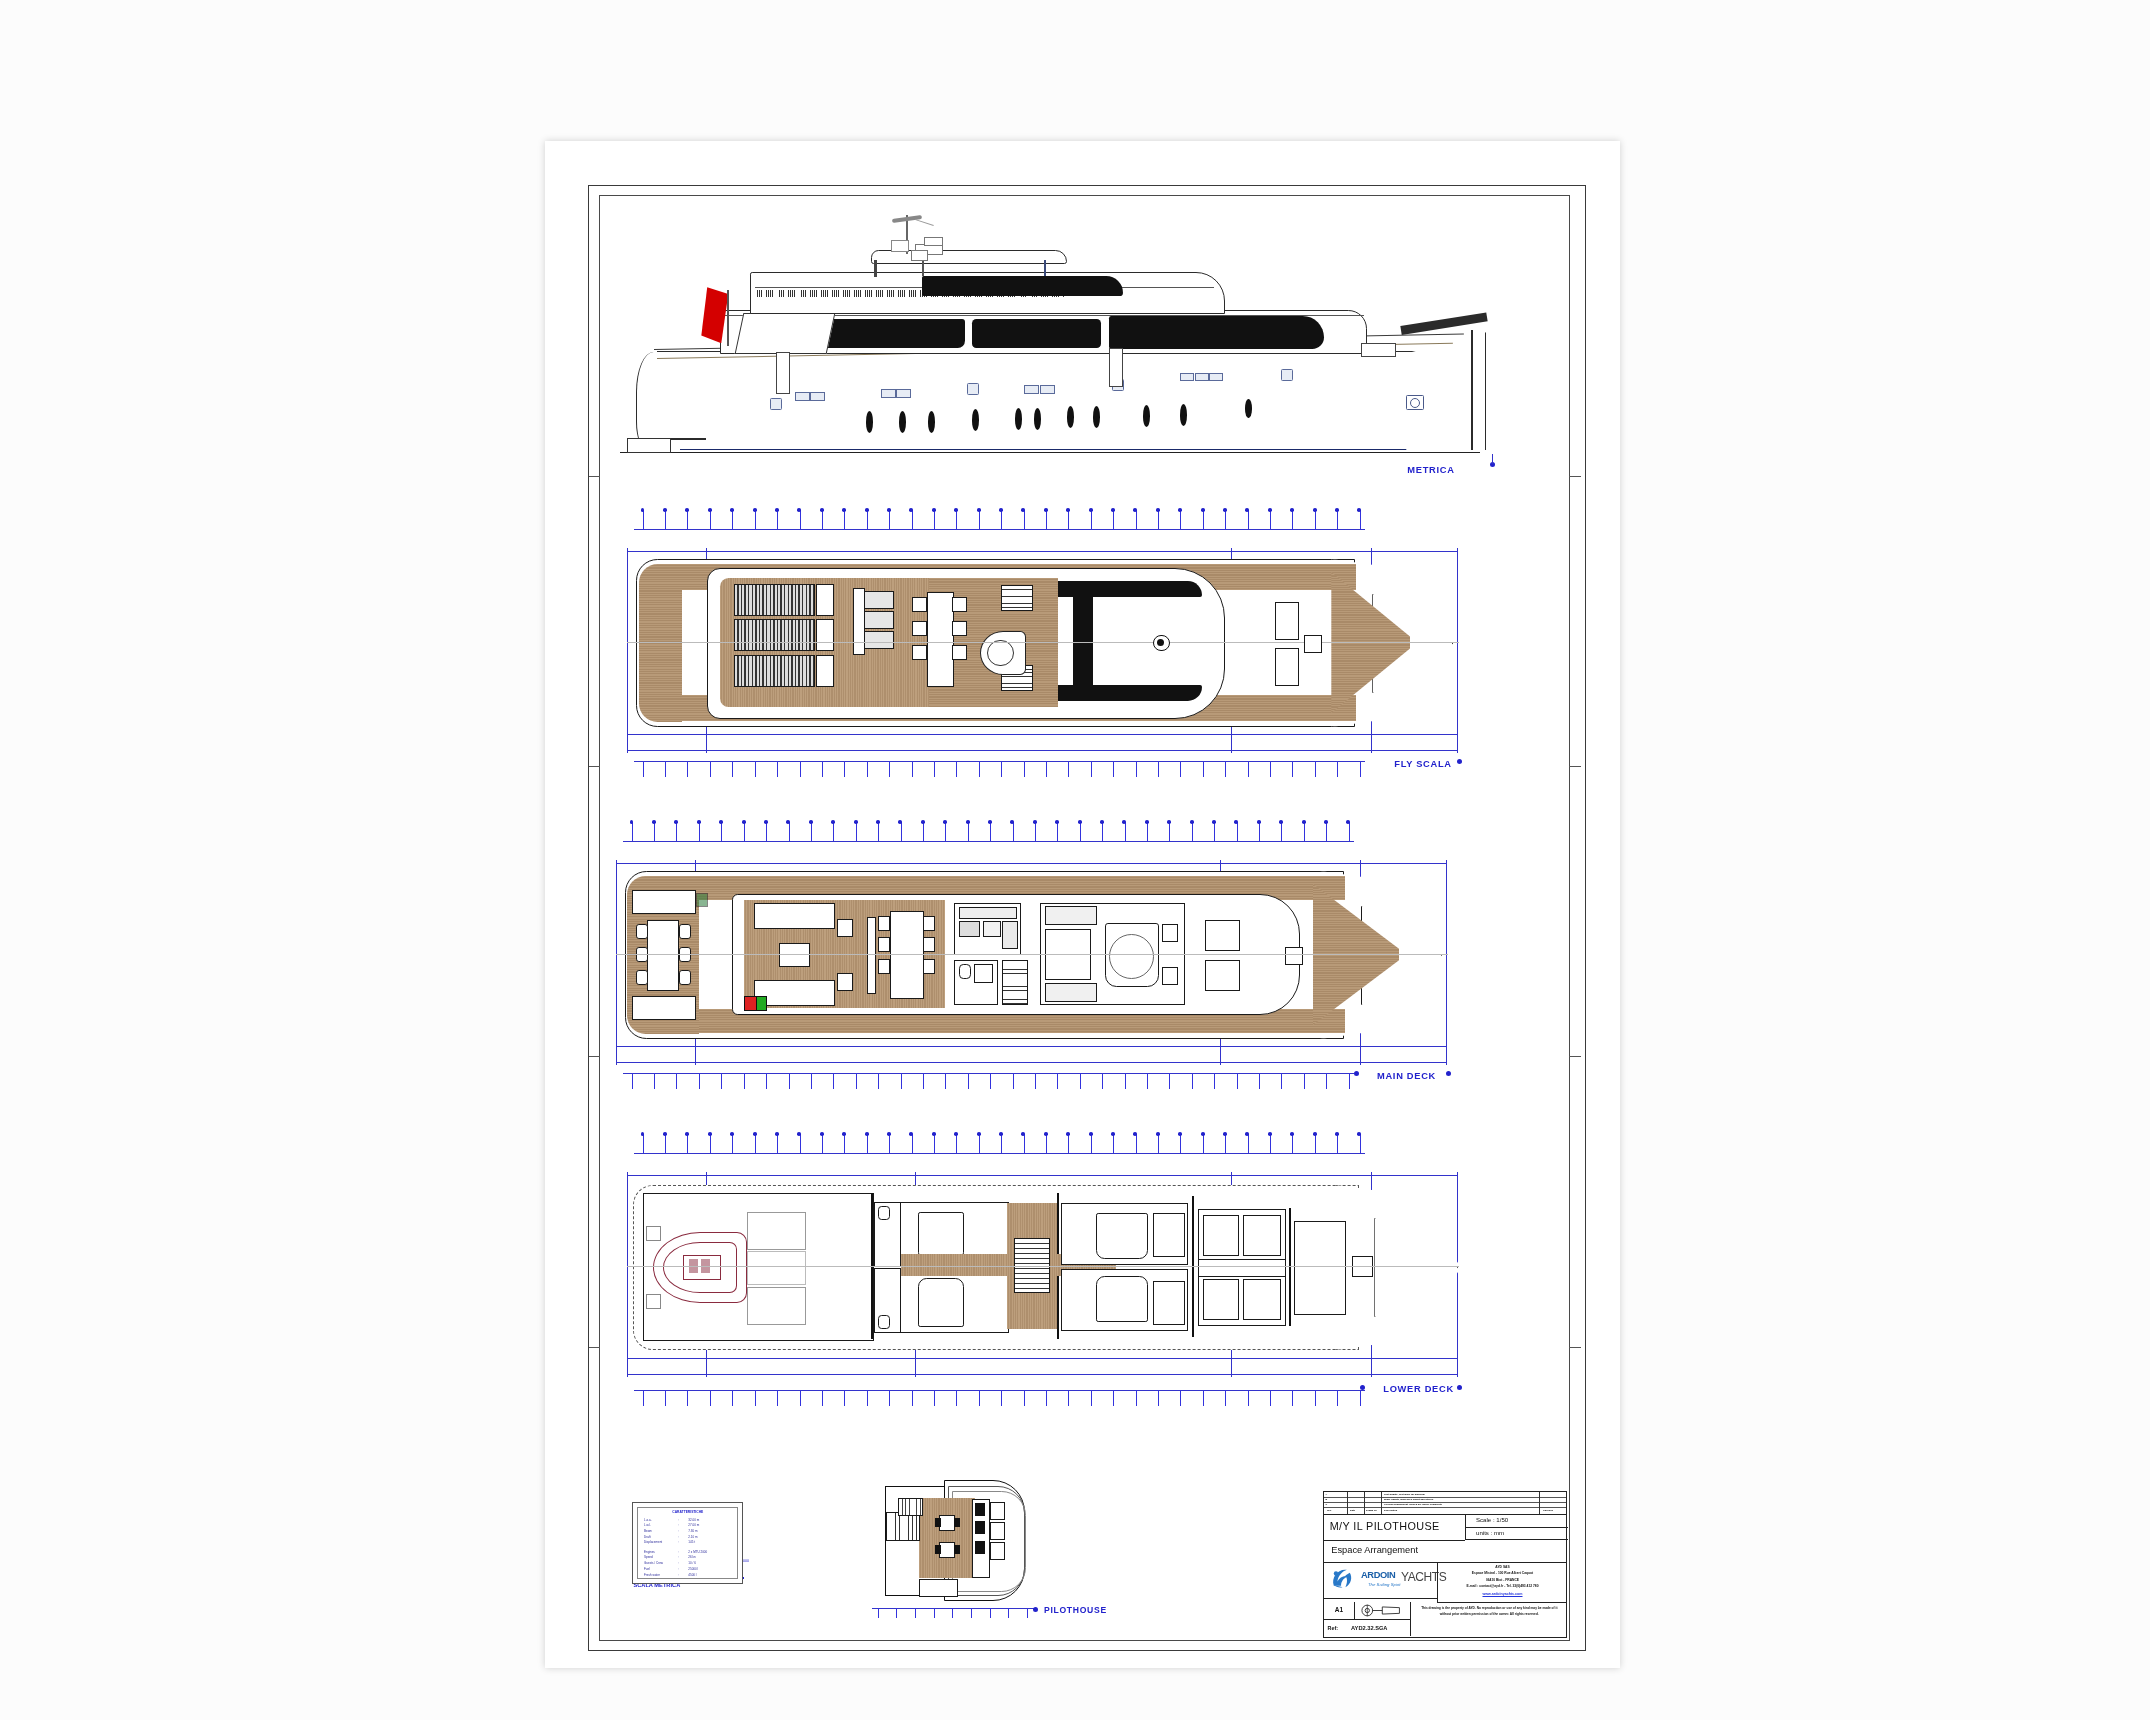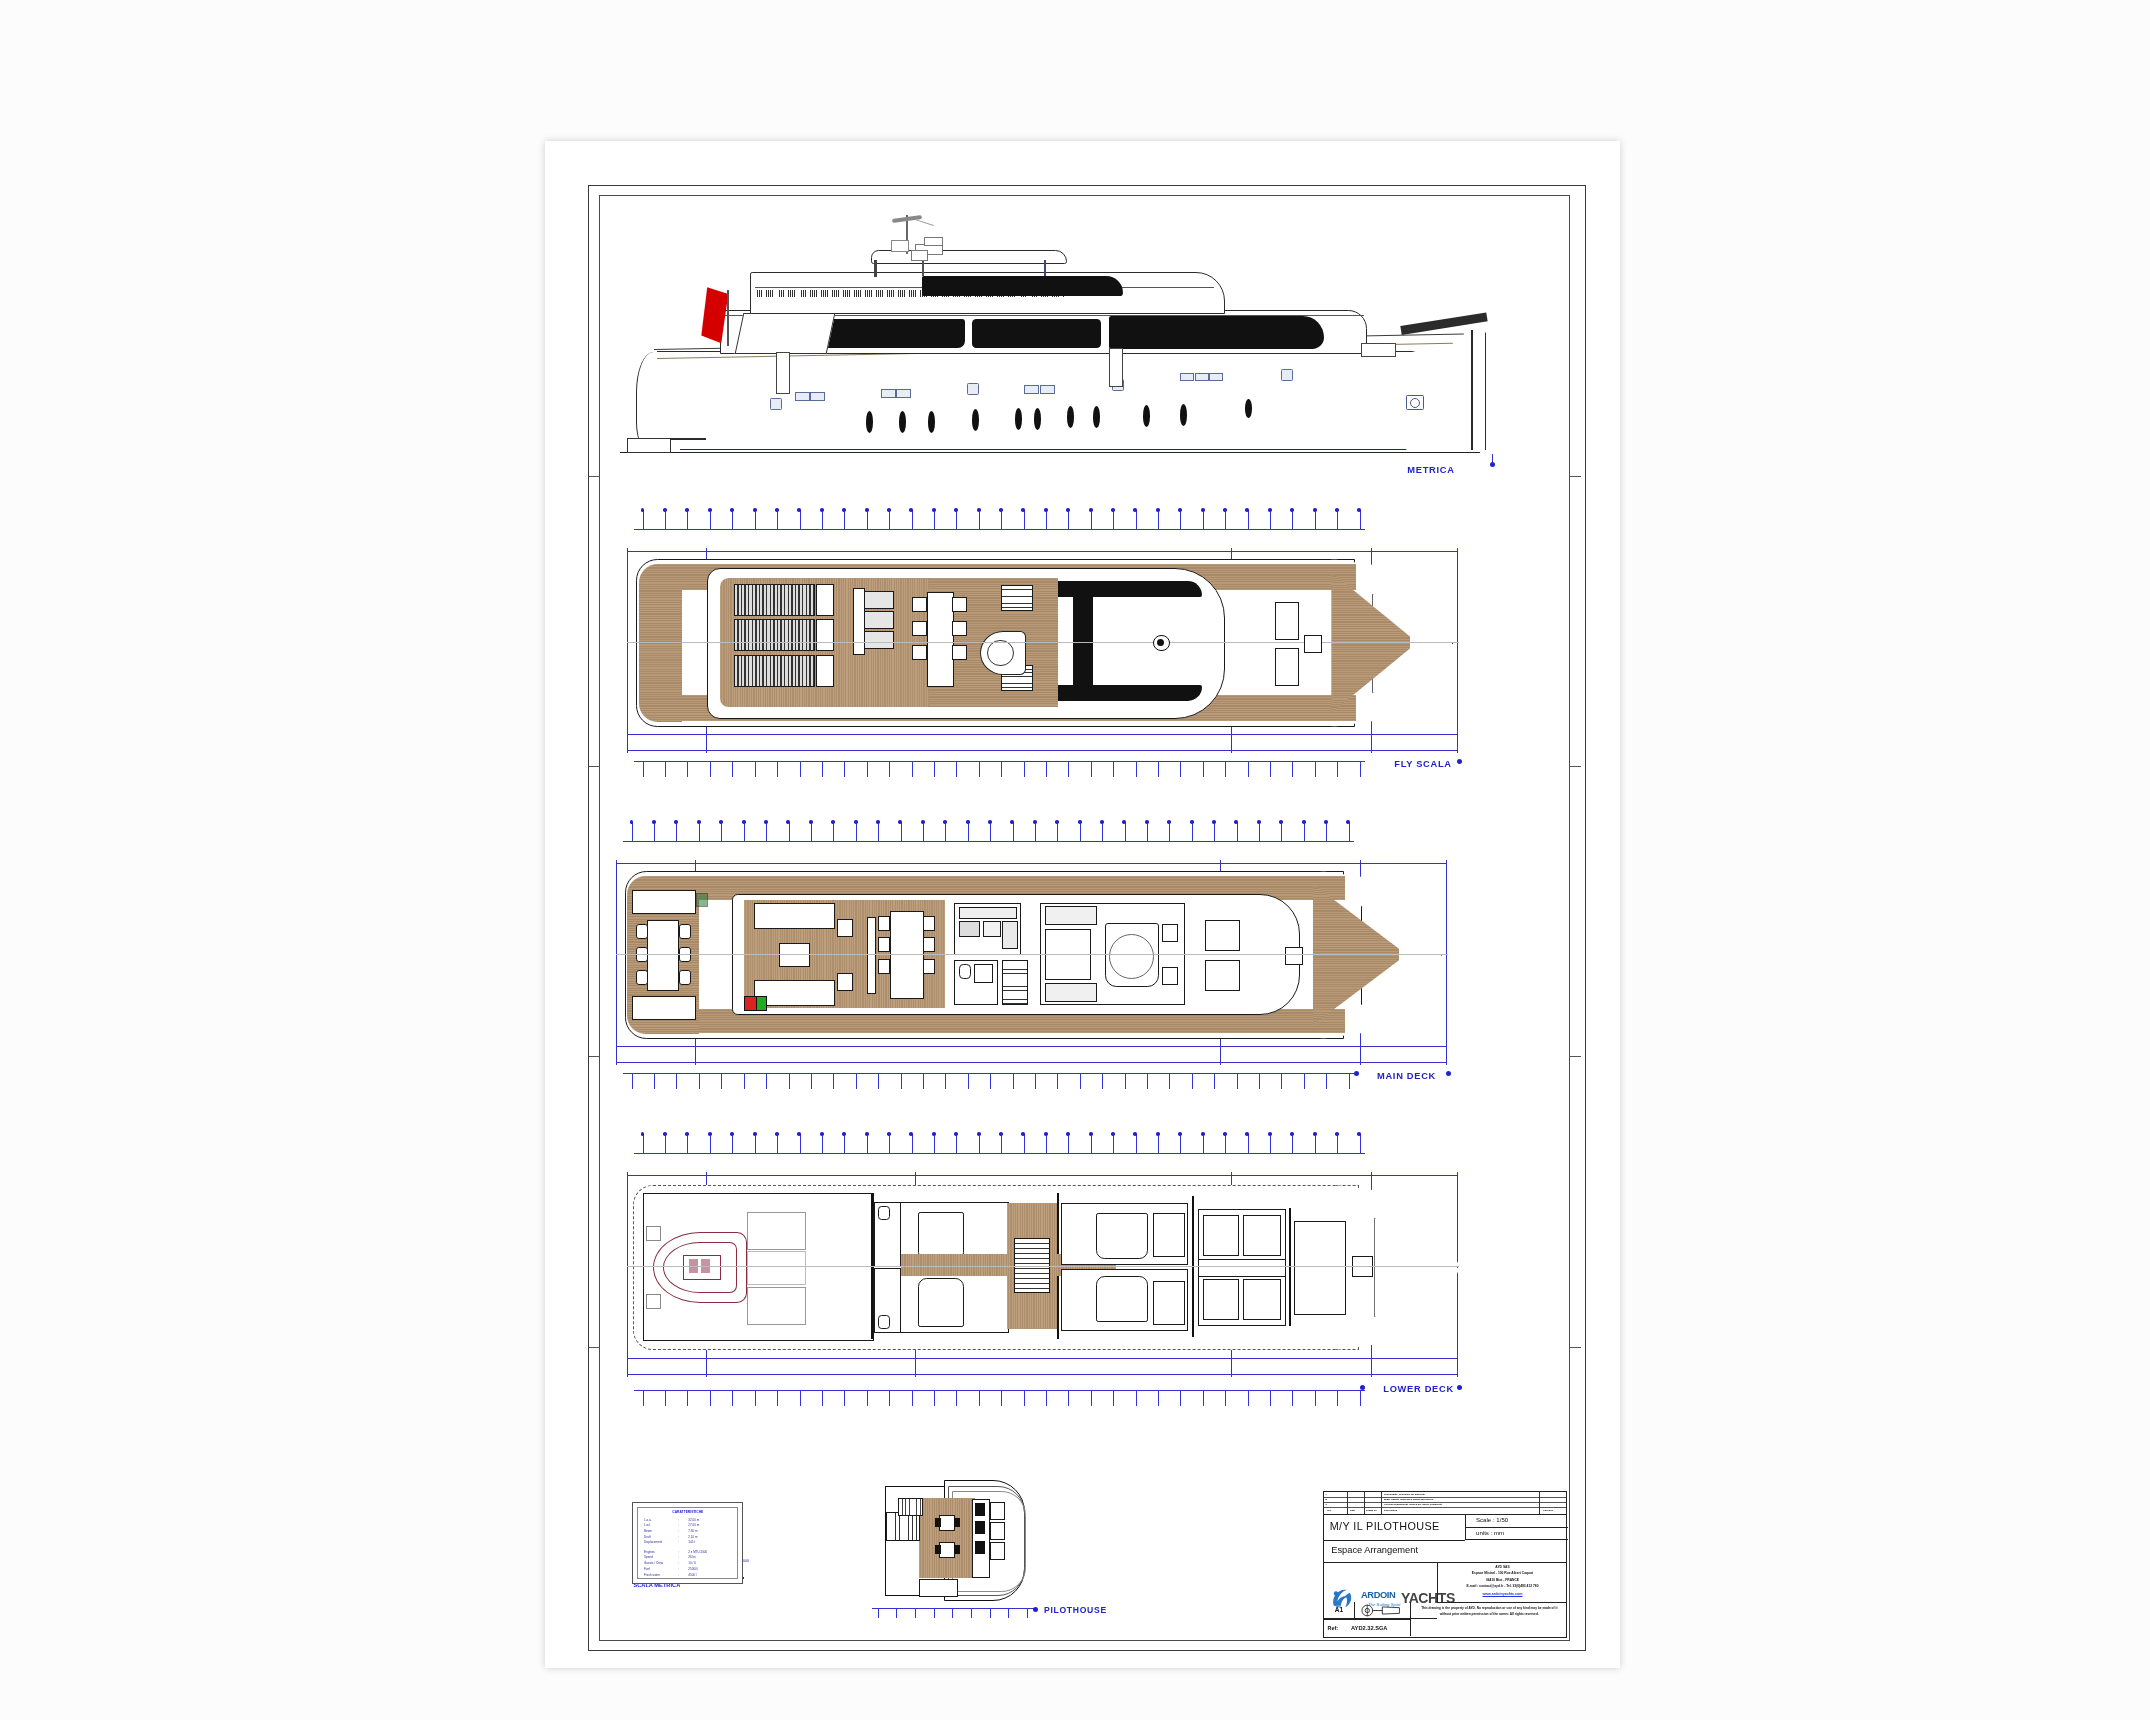--- a/index.html
+++ b/index.html
@@ -875,29 +875,29 @@
       </div>
       <div style="position:absolute;left:141px;top:34px;width:102px;height:13px;
                   border-left:0.9px solid #222;border-bottom:0.9px solid #222;">
         <div class="tb-txt" style="left:10px;top:2.9px;font-size:6.1px;">units :   mm</div>
       </div>
 
       <div style="position:absolute;left:0;top:47px;width:242px;height:23px;border-bottom:0.9px solid #222;">
         <div class="tb-txt" style="left:7.2px;top:5.7px;font-size:9.3px;">Espace  Arrangement</div>
       </div>
 
-      <div style="position:absolute;left:0;top:86px;width:113px;height:40px;border-bottom:0.9px solid #222;">
+      <div style="position:absolute;left:0;top:66px;width:113px;height:40px;border-bottom:0.9px solid #222;">
         <svg width="29" height="29" viewBox="0 0 40 40" style="position:absolute;left:4.3px;top:5.7px;">
           <path d="M8 30 C4 18, 14 6, 26 8 C20 10, 14 16, 13 24 C16 18, 22 15, 28 17 C22 19, 18 24, 18 30 Z" fill="#2878c8"></path>
           <path d="M30 12 C34 18, 32 28, 24 32 C27 26, 27 20, 24 16 Z" fill="#2878c8"></path>
           <circle cx="11" cy="13" r="3" fill="#2878c8"></circle>
           <path d="M20 32 C16 33, 11 32, 8 29 C13 31, 18 31, 20 32 Z" fill="#2878c8"></path>
         </svg>
         <div class="tb-txt" style="left:37px;top:11.5px;font-size:9.3px;font-weight:bold;color:#1a5fa8;letter-spacing:-0.4px;">ARDOIN</div>
-        <div class="tb-txt" style="left:77px;top:11.5px;font-size:14px;font-weight:bold;color:#444;letter-spacing:-0.4px;">YACHTS</div>
+        <div class="tb-txt" style="left:77px;top:11.5px;font-size:12px;font-weight:normal;color:#444;letter-spacing:-0.4px;">YACHTS</div>
         <div class="tb-txt" style="left:44px;top:24.4px;font-size:4.3px;font-style:italic;color:#2878c8;">The Sailing Spirit</div>
       </div>
       <div style="position:absolute;left:113px;top:70px;width:129px;height:40px;
                   border-left:0.9px solid #222;border-bottom:0.9px solid #222;">
         <div class="tb-txt" style="left:0;top:2.9px;width:129px;text-align:center;font-size:3.3px;font-weight:bold;">AYD SAS</div>
         <div class="tb-txt" style="left:0;top:9.3px;width:129px;text-align:center;font-size:3.3px;font-weight:bold;">Espace Mistral - 100 Rue Albert Caquot</div>
         <div class="tb-txt" style="left:0;top:16px;width:129px;text-align:center;font-size:3.3px;font-weight:bold;">06410 Biot - FRANCE</div>
         <div class="tb-txt" style="left:0;top:22px;width:129px;text-align:center;font-size:3.3px;font-weight:bold;">E-mail : contact@ayd.fr - Tel. 33(0)493 412 780</div>
         <div class="tb-txt" style="left:0;top:30px;width:129px;text-align:center;font-size:3.6px;font-weight:bold;color:#2233dd;text-decoration:underline;">www.ardoinyachts.com</div>
       </div>

